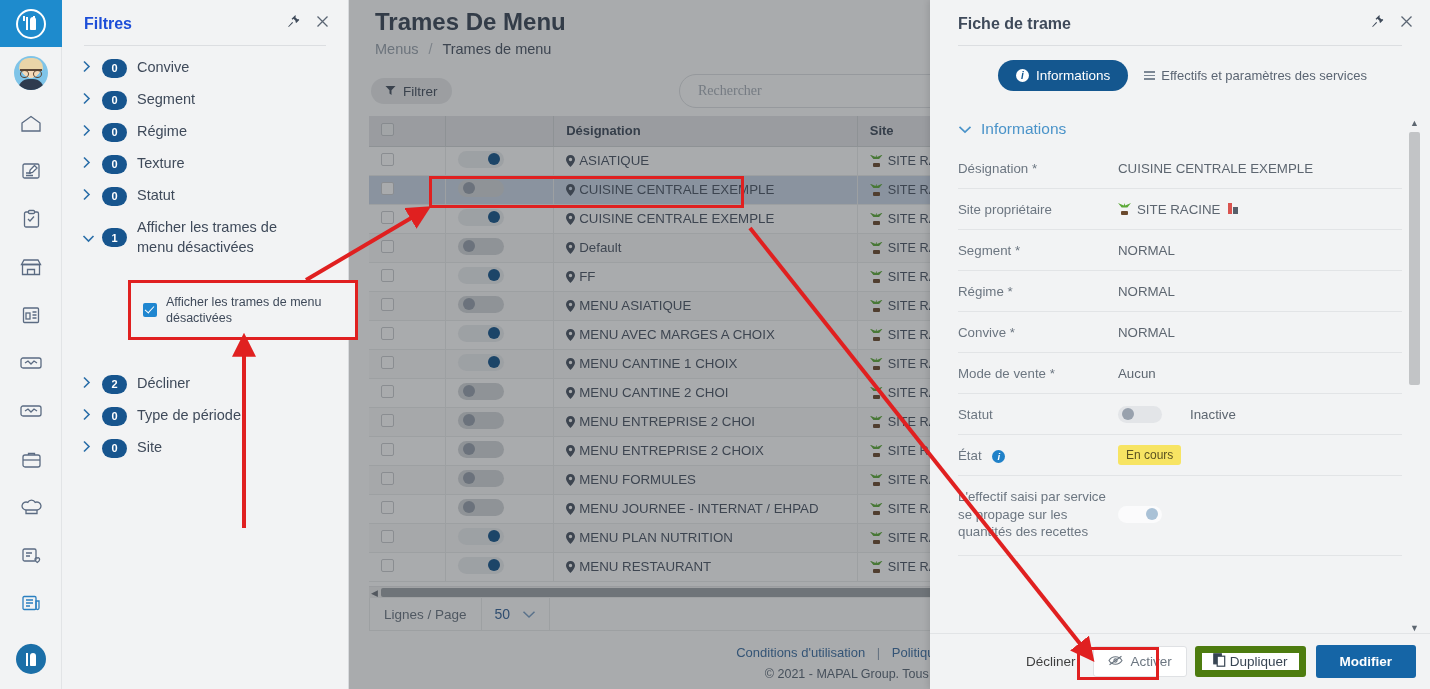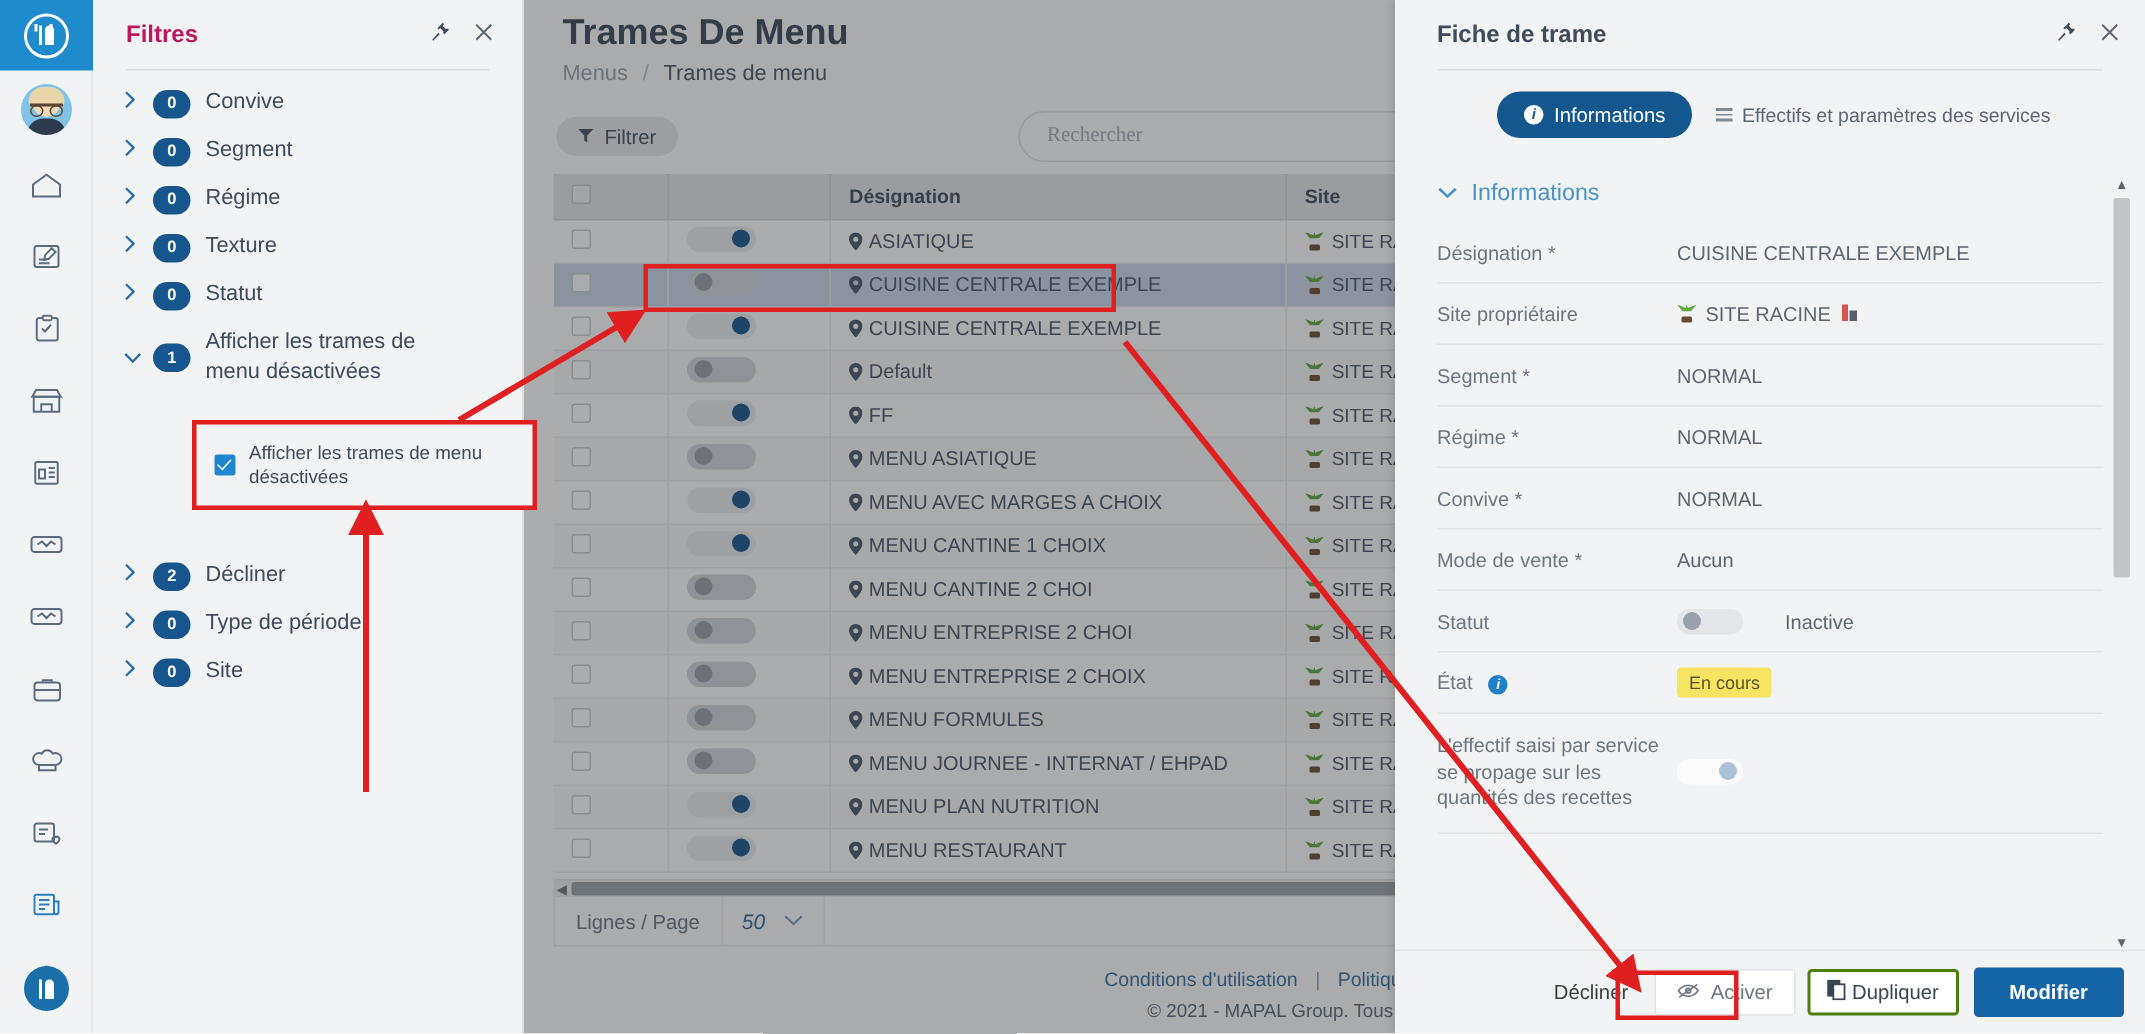--- a/index.html
+++ b/index.html
@@ -85,21 +85,21 @@
   #filters {
     position: absolute; left: 62px; top: 0; width: 287px; height: 689px;
     background: #f2f3f4;
     border-right: 1px solid #d8dadd;
     z-index: 35;
   }
   #filters-head {
     display: flex; align-items: center; padding: 14px 18px 10px 22px;
   }
   #filters-title {
-    font-size: 16px; color: #be185d; font-weight: 600; flex: 1;
+    font-size: 16px; color: #1d4ed8; font-weight: 600; flex: 1;
   }
   .head-ico { color: #4a5568; cursor: pointer; margin-left: 14px; }
   #filters-divider {
     height: 1px; background: #dcdee1; margin: 2px 22px 0 22px;
   }
   .filter-row {
     display: flex; align-items: center; padding: 6px 16px 6px 20px;
     cursor: pointer; min-height: 32px;
   }
   .chev { width: 14px; color: #2a6ea8; flex-shrink: 0; }
@@ -244,21 +244,21 @@
     border: 1px solid #eceded; border-top: none; display: flex; align-items: center;
     background: #fff;
   }
   #lines-label {
     font-size: 13.5px; color: #6b7682; padding: 0 14px;
     border-right: 1px solid #eceded; height: 100%;
     display: flex; align-items: center;
   }
   #lines-select {
     display: flex; align-items: center; gap: 12px; padding: 0 13px;
-    border-right: 1px solid #eceded; height: 100%; cursor: pointer; font-style: italic;
+    border-right: 1px solid #eceded; height: 100%; cursor: pointer;
   }
   #lines-value { font-size: 14px; color: #36649a; }
   #page-range {
     margin-left: auto; font-size: 13px; color: #6b7682; padding-right: 186px;
   }
   #footer-links {
     position: absolute; top: 645px; left: 0; width: 1081px; text-align: center;
     font-size: 13px; color: #3d6fa3;
   }
   #footer-links .sep { color: #8fa2b6; margin: 0 8px; }
@@ -364,21 +364,21 @@
     background: none; border: none; font-size: 13.5px; color: #404040;
     padding: 0 18px; cursor: pointer; font-family: "Liberation Sans", sans-serif;
   }
   #btn-activer {
     background: #fff; border: 1px solid #dfe1e4; border-radius: 3px;
     font-size: 13.5px; color: #6c7681; height: 31px; padding: 0 14px;
     display: flex; align-items: center; gap: 7px; cursor: pointer;
     font-family: "Liberation Sans", sans-serif;
   }
   #btn-dupliquer {
-    background: #fff; border: 2px solid #4d7c0f; border-radius: 3px;
+    background: #fff; border: 7px solid #4d7c0f; border-radius: 3px;
     font-size: 13.5px; color: #384553; height: 31px; padding: 0 11px;
     display: flex; align-items: center; gap: 4px; cursor: pointer; margin-left: 8px;
     font-family: "Liberation Sans", sans-serif;
   }
   #btn-modifier {
     background: #1565a6; border: none; border-radius: 3px;
     font-size: 13.5px; color: #fff; height: 33px; padding: 0 24px;
     cursor: pointer; margin-left: 10px; font-weight: 600;
     font-family: "Liberation Sans", sans-serif;
   }

